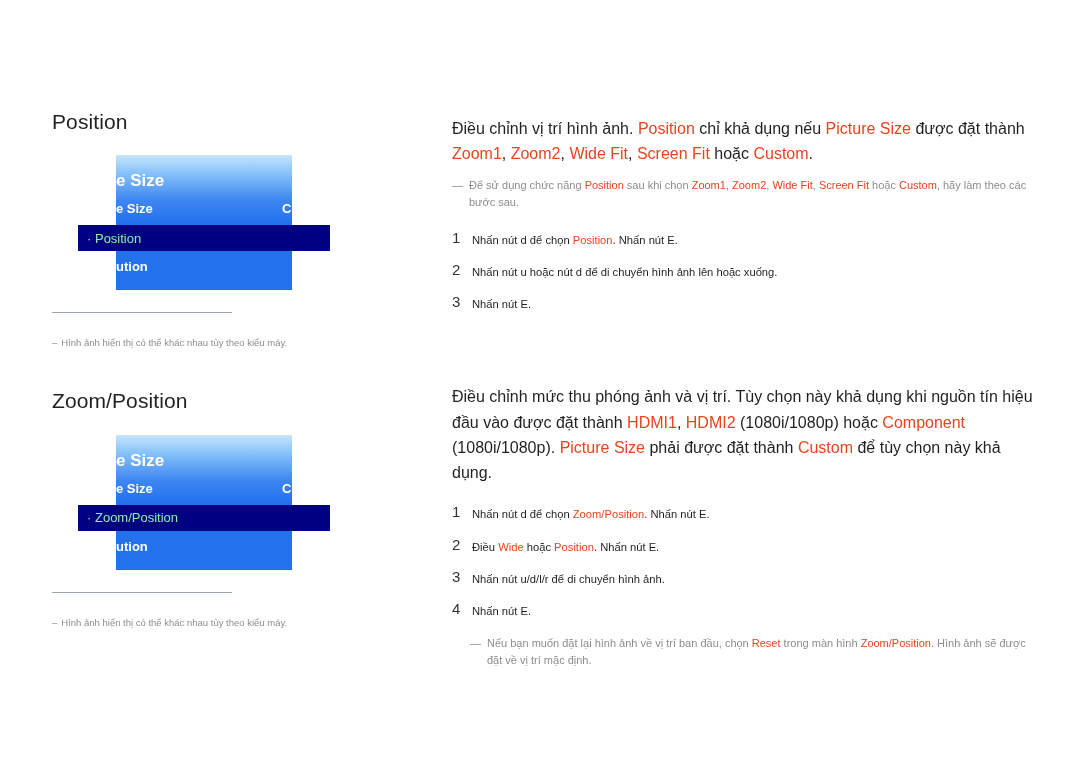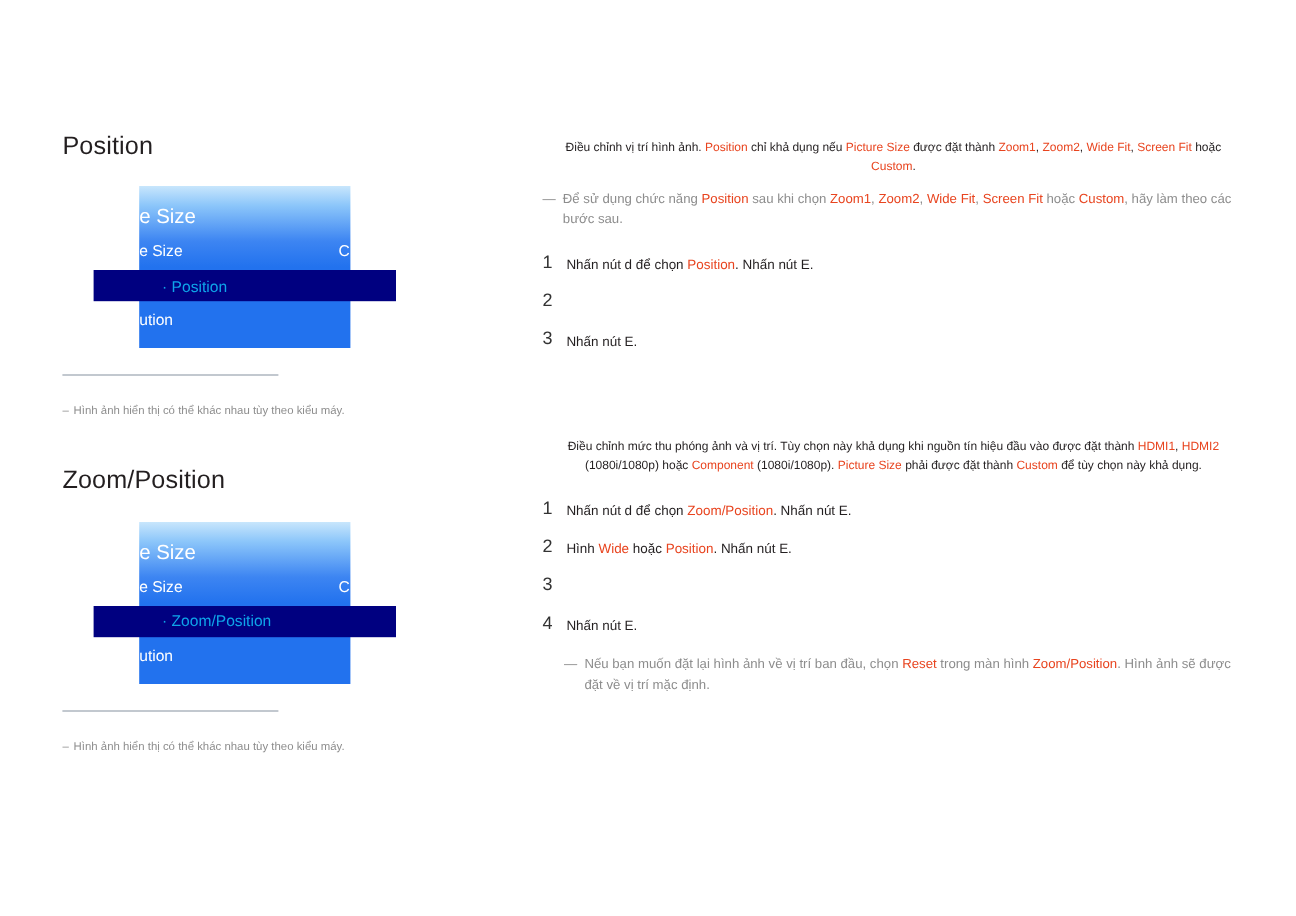--- a/index.html
+++ b/index.html
@@ -52,20 +52,21 @@
     left: 58px;
     top: 0;
     width: 176px;
     height: 135px;
     background: linear-gradient(to bottom,
         #c8e6fc 0%,
         #8cc6fa 12%,
         #3d85f2 34%,
         #2272ee 50%,
         #2272ee 100%);
+    font-weight: bold;
   }
   .osd-title {
     position: absolute;
     left: 0;
     top: 16px;
     font-size: 17px;
     color: #ffffff;
     white-space: nowrap;
   }
   .osd-row1 {
@@ -97,24 +98,23 @@
     left: 20px;
     top: 70px;
     width: 252px;
     height: 26px;
     background: #000080;
     display: flex;
     align-items: center;
   }
   .osd-highlight-label {
     font-size: 13px;
-    color: #0ea5e9;
+    color: #86efac;
     padding-left: 9px;
     white-space: nowrap;
-    margin-left: 48px;
   }
 
   
   .osd-foot {
     margin-top: 22px;
     width: 180px;
   }
   .osd-foot-rule {
     border: none;
     border-top: 1px solid #9aa4b0;
@@ -135,25 +135,24 @@
 
   
   .right-col {
     position: absolute;
     left: 452px;
     top: 98px;
     width: 585px;
   }
 
   .para {
-    font-size: 10px;
+    font-size: 16px;
     line-height: 1.58;
     color: #231f20;
     margin: 0;
-    text-align: center;
   }
 
   .note {
     position: relative;
     font-size: 11px;
     line-height: 1.55;
     color: #8d8d8d;
     padding-left: 17px;
     margin-top: 10px;
   }
@@ -244,40 +243,42 @@
 
     <div class="note"><span class="note-dash">—</span><span>Để sử dụng chức năng </span><span class="kw">Position</span><span> sau khi chọn </span><span class="kw">Zoom1</span><span>, </span><span class="kw">Zoom2</span><span>, </span><span class="kw">Wide Fit</span><span>, </span><span class="kw">Screen Fit</span><span> hoặc </span><span class="kw">Custom</span><span>, hãy làm theo các bước sau.</span></div>
 
     <div class="steps">
       <div class="step">
         <div class="step-num">1</div>
         <div class="step-text"><span>Nhấn nút d  để chọn </span><span class="kw">Position</span><span>. Nhấn nút E.</span></div>
       </div>
       <div class="step">
         <div class="step-num">2</div>
+        <div class="step-text"><span>Nhấn nút u  hoặc nút d  để di chuyển hình ảnh lên hoặc xuống.</span></div>
       </div>
       <div class="step">
         <div class="step-num">3</div>
         <div class="step-text"><span>Nhấn nút E.</span></div>
       </div>
     </div>
 
     <p class="para" style="margin-top:72px;"><span>Điều chỉnh mức thu phóng ảnh và vị trí. Tùy chọn này khả dụng khi nguồn tín hiệu đầu vào được đặt thành </span><span class="kw">HDMI1</span><span>, </span><span class="kw">HDMI2</span><span> (1080i/1080p) hoặc </span><span class="kw">Component</span><span> (1080i/1080p). </span><span class="kw">Picture Size</span><span> phải được đặt thành </span><span class="kw">Custom</span><span> để tùy chọn này khả dụng.</span></p>
 
     <div class="steps">
       <div class="step">
         <div class="step-num">1</div>
         <div class="step-text"><span>Nhấn nút d  để chọn </span><span class="kw">Zoom/Position</span><span>. Nhấn nút E.</span></div>
       </div>
       <div class="step">
         <div class="step-num">2</div>
-        <div class="step-text"><span>Hình </span><span class="kw">Wide</span><span> hoặc </span><span class="kw">Position</span><span>. Nhấn nút E.</span></div>
+        <div class="step-text"><span>Điều </span><span class="kw">Wide</span><span> hoặc </span><span class="kw">Position</span><span>. Nhấn nút E.</span></div>
       </div>
       <div class="step">
         <div class="step-num">3</div>
+        <div class="step-text"><span>Nhấn nút u/d/l/r      để di chuyển hình ảnh.</span></div>
       </div>
       <div class="step">
         <div class="step-num">4</div>
         <div class="step-text"><span>Nhấn nút E.</span></div>
       </div>
     </div>
 
     <div class="note" style="margin-top:16px; margin-left:18px;"><span class="note-dash">—</span><span>Nếu bạn muốn đặt lại hình ảnh về vị trí ban đầu, chọn </span><span class="kw">Reset</span><span> trong màn hình </span><span class="kw">Zoom/Position</span><span>. Hình ảnh sẽ được đặt về vị trí mặc định.</span></div>
 
   </div>

